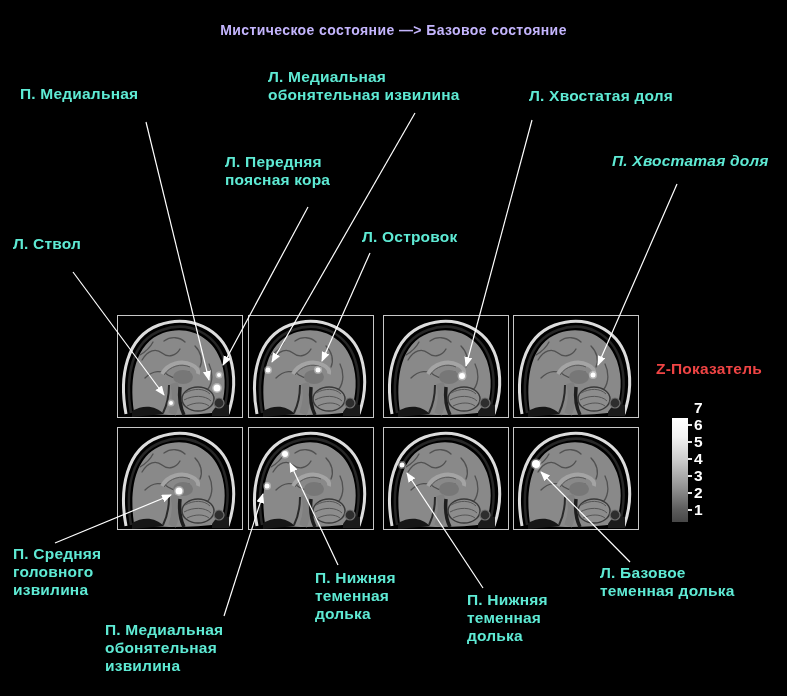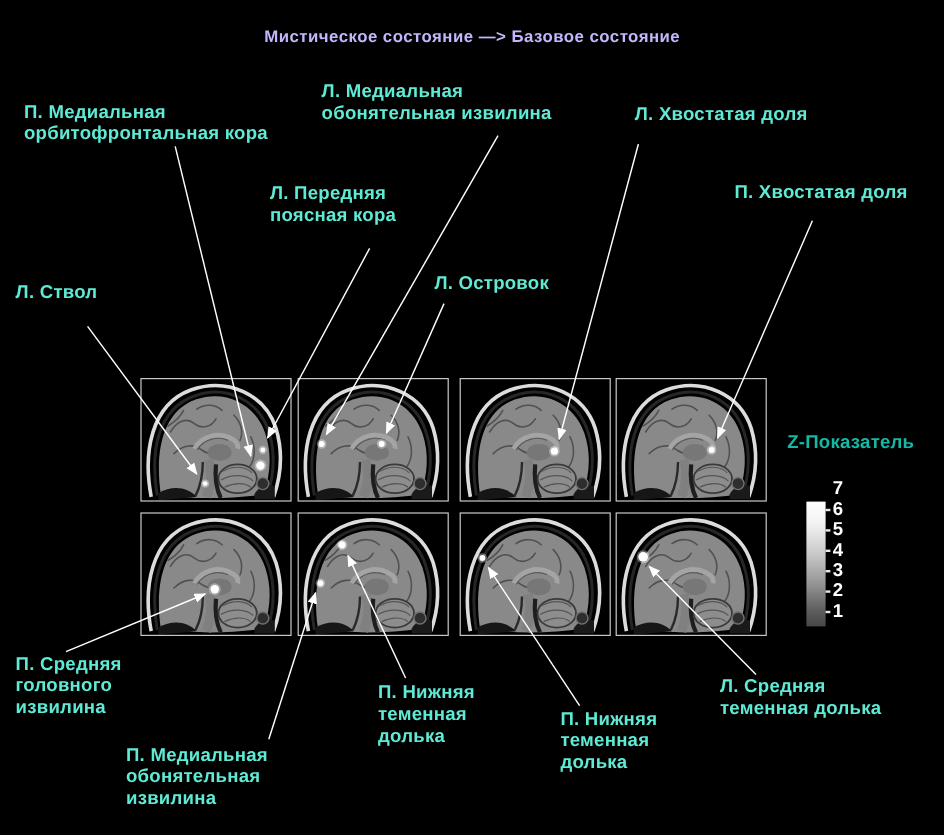--- a/index.html
+++ b/index.html
@@ -3,21 +3,21 @@
 <meta charset="utf-8">
 <style>
   html,body{margin:0;padding:0;background:#000;}
   .fig{position:relative;width:787px;height:696px;background:#000;overflow:hidden;
        font-family:"Liberation Sans",sans-serif;}
   .title{position:absolute;left:0;top:22px;width:100%;text-align:center;
          color:#c4b5fd;font-size:14px;font-weight:700;letter-spacing:.4px;}
   #art{position:absolute;left:0;top:0;}
   .label{position:absolute;color:#5eead4;font-size:15.5px;font-weight:700;
          line-height:18px;letter-spacing:.2px;white-space:nowrap;}
-  .colorbar-title{position:absolute;left:656px;top:360px;color:#14b8a6;
+  .colorbar-title{position:absolute;left:656px;top:360px;color:#ef4444;
          font-size:15.5px;font-weight:700;letter-spacing:.2px;}
   .cb-bar{position:absolute;left:672px;top:418px;width:16px;height:104px;
          background:linear-gradient(180deg,#ffffff 0%,#f2f2f2 18%,#c9c9c9 42%,#8f8f8f 68%,#5c5c5c 88%,#474747 100%);}
   .cb-tick{position:absolute;width:4px;height:2px;background:#e8e8e8;}
   #cb-ticks{position:absolute;left:694px;top:399px;display:flex;flex-direction:column;}
   .cb-num{height:17px;line-height:17px;color:#fff;font-size:15.5px;font-weight:700;}
 </style>
 </head>
 <body>
 
@@ -126,30 +126,29 @@
         <line x1="483" y1="588" x2="407" y2="473" stroke="#ffffff" stroke-width="1.2" marker-end="url(#arrowhead)"></line>
         <line x1="630" y1="562" x2="541" y2="472" stroke="#ffffff" stroke-width="1.2" marker-end="url(#arrowhead)"></line>
       </g>
   </svg>
 
   <div class="title">Мистическое состояние —&gt; Базовое состояние</div>
 
   <div id="labels">
       <div class="label" style="left: 20px; top: 85px;">
         <div>П. Медиальная</div>
-        <div>орбитофронтальная кора</div>
       </div>
       <div class="label" style="left: 268px; top: 68px;">
         <div>Л. Медиальная</div>
         <div>обонятельная извилина</div>
       </div>
       <div class="label" style="left: 513px; top: 87px; margin-left: 16px;">
         <div>Л. Хвостатая доля</div>
       </div>
-      <div class="label" style="left: 612px; top: 152px;">
+      <div class="label" style="left: 612px; top: 152px; font-style: italic;">
         <div>П. Хвостатая доля</div>
       </div>
       <div class="label" style="left: 225px; top: 153px;">
         <div>Л. Передняя</div>
         <div>поясная кора</div>
       </div>
       <div class="label" style="left: 362px; top: 228px;">
         <div>Л. Островок</div>
       </div>
       <div class="label" style="left: 13px; top: 235px;">
@@ -169,21 +168,21 @@
         <div>П. Нижняя</div>
         <div>теменная</div>
         <div>долька</div>
       </div>
       <div class="label" style="left: 467px; top: 591px;">
         <div>П. Нижняя</div>
         <div>теменная</div>
         <div>долька</div>
       </div>
       <div class="label" style="left: 600px; top: 564px;">
-        <div>Л. Средняя</div>
+        <div>Л. Базовое</div>
         <div>теменная долька</div>
       </div>
     </div>
 
   <div>
     <div class="colorbar-title">Z-Показатель</div>
     <div class="cb-bar"></div>
     <div id="cb-ticks">
         <div class="cb-num">7</div>
         <div class="cb-num">6</div>

